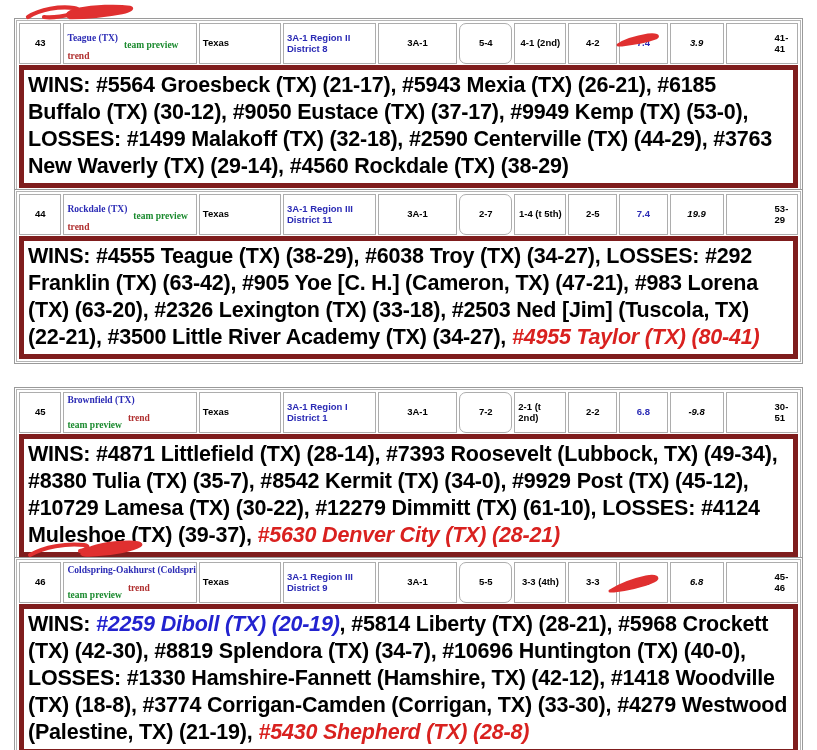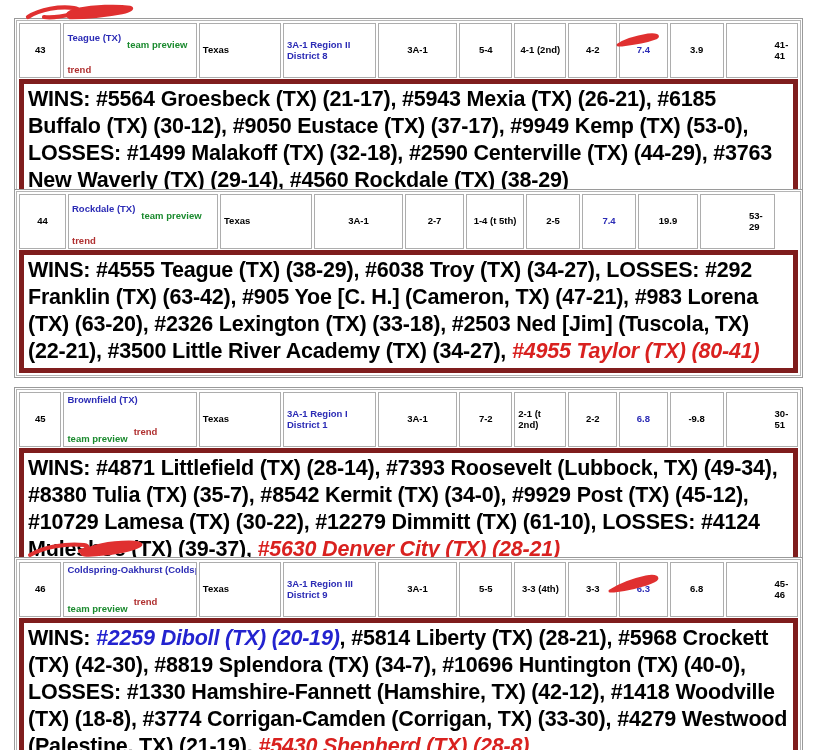--- a/index.html
+++ b/index.html
@@ -56,29 +56,29 @@
     color: #000000;
     line-height: 1.12;
     padding: 2px 3px;
     background: #ffffff;
     min-height: 22px;
     overflow: hidden;
   }
   .cell:last-child { margin-right: 0; }
 
   .cell.c-rank      { width: 47px;  justify-content: center; }
-  .cell.c-team      { width: 150px; justify-content: flex-start; flex-wrap: wrap; gap: 14px 6px;}
+  .cell.c-team      { width: 150px; justify-content: flex-start; flex-wrap: wrap; gap: 0 6px; font-family: Liberation Serif, serif;}
   .cell.c-state     { width: 92px;  justify-content: flex-start; }
   .cell.c-district  { width: 104px; justify-content: flex-start; color: #2b2bb5; }
   .cell.c-class     { width: 89px;  justify-content: center; text-align: center; }
-  .cell.c-rec       { width: 59px;  justify-content: center; }
+  .cell.c-rec       { width: 59px;  justify-content: center; border-radius: 7px; }
   .cell.c-dist-rec  { width: 58px;  justify-content: center; }
   .cell.c-dist2     { width: 54px;  justify-content: center; }
   .cell.c-rating    { width: 54px;  justify-content: center; color: #2b2bb5; }
-  .cell.c-sched     { width: 60px;  justify-content: center; }
+  .cell.c-sched     { width: 60px;  justify-content: center; font-style: italic; }
   .cell.c-score     { width: 75px;  justify-content: center; padding-left: 48px; }
 
   .team-name  { color: #2b2bb5; font-weight: bold; white-space: nowrap; }
   .lnk-preview{ color: #1a8a2e; font-weight: bold; white-space: nowrap; margin-top: 14px; }
   .lnk-trend  { color: #b03030; font-weight: bold; white-space: nowrap; }
 
   
   .games {
     border-top: 1px solid #b5b5b5;
     margin: 0 2px 2px 2px;
@@ -136,20 +136,21 @@
   <div class="team-block" style="top:189px;">
     <div class="block-inner">
       <div class="hdr-row">
         <div class="cell c-rank">44</div>
         <div class="cell c-team">
           <span class="team-name">Rockdale (TX)</span>
           <span class="lnk-preview">team preview</span>
           <span class="lnk-trend">trend</span>
         </div>
         <div class="cell c-state">Texas</div>
+        <div class="cell c-district">3A-1 Region III District 11</div>
         <div class="cell c-class">3A-1</div>
         <div class="cell c-rec">2-7</div>
         <div class="cell c-dist-rec">1-4 (t 5th)</div>
         <div class="cell c-dist2">2-5</div>
         <div class="cell c-rating">7.4</div>
         <div class="cell c-sched">19.9</div>
         <div class="cell c-score">53-29</div>
       </div>
       <div class="games"><span>WINS: #4555 Teague (TX) (38-29), #6038 Troy (TX) (34-27), LOSSES: #292 Franklin (TX) (63-42), #905 Yoe [C. H.] (Cameron, TX) (47-21), #983 Lorena (TX) (63-20), #2326 Lexington (TX) (33-18), #2503 Ned [Jim] (Tuscola, TX) (22-21), #3500 Little River Academy (TX) (34-27), </span><span class="hl-red">#4955 Taylor (TX) (80-41)</span></div>
     </div>

